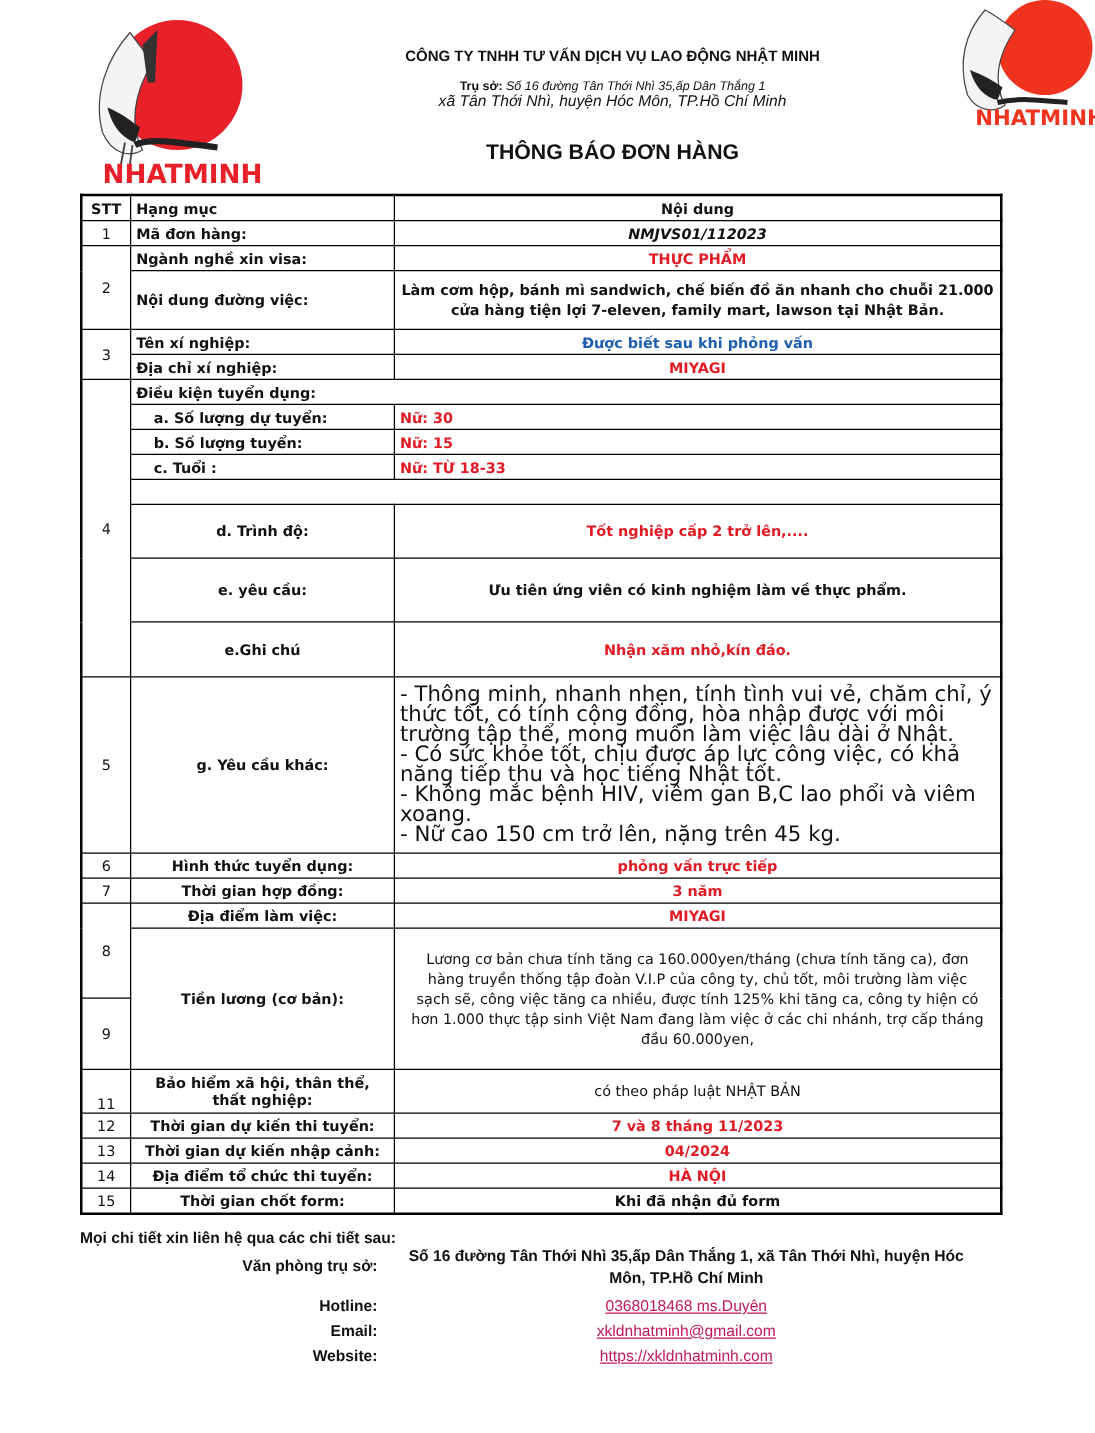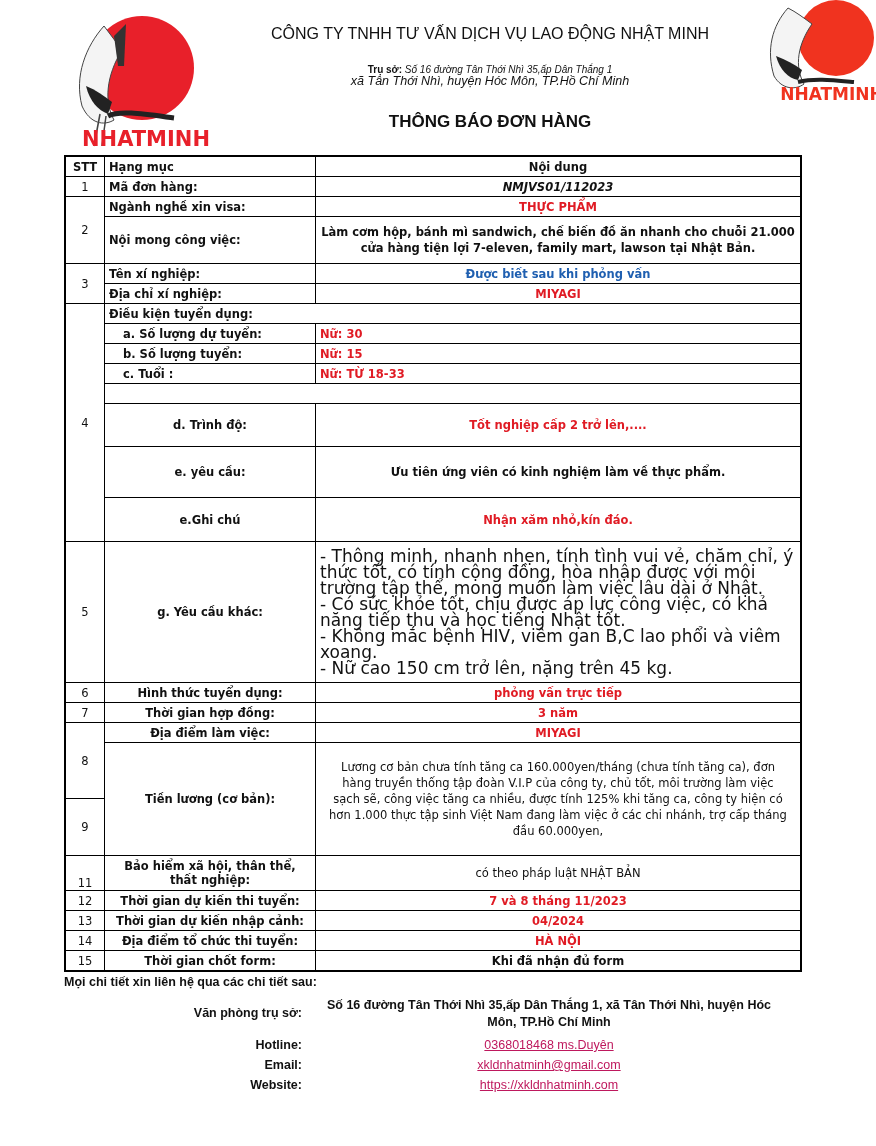--- a/index.html
+++ b/index.html
@@ -2,21 +2,21 @@
 <html><head>
 <meta charset="utf-8">
 <style>
   html, body { margin:0; padding:0; background:#ffffff; }
   body { width:876px; height:1146px; position:relative; overflow:hidden;
          font-family:"DejaVu Sans", sans-serif; color:#111; }
   .abs { position:absolute; }
   .logo-left { left:64px; top:6px; width:150px; height:146px; }
   .logo-right { left:758px; top:0px; width:118px; height:100px; }
   .hdr { position:absolute; left:220px; width:540px; text-align:center; }
-  .company { top:25px; font-family:"Liberation Sans", sans-serif; font-weight:normal; font-size:16px; letter-spacing:0px; }
+  .company { top:38px; font-family:"Liberation Sans", sans-serif; font-weight:bold; font-size:12px; letter-spacing:0px; }
   .addr1 { top:64px; font-family:"Liberation Sans", sans-serif; font-size:10px; font-style:italic; }
   .addr1 b { font-style:normal; }
   .addr2 { top:74px; font-family:"Liberation Sans", sans-serif; font-size:12.5px; font-style:italic; }
   .doc-title { top:112px; font-family:"Liberation Sans", sans-serif; font-weight:bold; font-size:17px; }
 
   table.main { position:absolute; left:64px; top:155px; width:738px; border-collapse:collapse;
                font-size:11.5px; font-weight:bold; }
   table.main td { border:1px solid #000; padding:0 4px; height:19px; line-height:14px; vertical-align:middle; }
   table.main { border:2px solid #000; }
   td.stt { width:30px; text-align:center; font-weight:normal; padding:0; }
@@ -26,21 +26,21 @@
   td.val { text-align:center; }
   td.val.l { text-align:left; }
   .red { color:#e01b24; }
   .blue { color:#1f5fb0; }
   .norm { font-weight:normal; }
   .it { font-style:italic; }
   .multi { font-weight:normal; font-size:17px; line-height:16px !important; text-align:left; padding:6px 4px !important; }
   .multi div { margin:0; }
 
   .contact { position:absolute; left:64px; top:975px; width:740px; font-family:"Liberation Sans", sans-serif; font-size:12.5px; font-weight:bold; }
-  .c-intro { position:absolute; left:0; top:0; }
+  .c-intro { position:absolute; left:0; top:8px; }
   .c-row { position:absolute; left:0; width:740px; }
   .c-lbl { position:absolute; right:502px; text-align:right; white-space:nowrap; }
   .c-val { position:absolute; left:250px; width:470px; text-align:center; }
   .link { color:#be185d; text-decoration:underline; font-weight:normal; }
 </style>
 </head>
 <body>
 
 <svg class="abs logo-left" viewBox="0 0 150 146">
   <circle cx="78" cy="62" r="52" fill="#e8202a"></circle>
@@ -76,21 +76,21 @@
     <td class="stt">1</td>
     <td class="cat">Mã đơn hàng:</td>
     <td class="val it">NMJVS01/112023</td>
   </tr>
   <tr>
     <td class="stt" rowspan="2">2</td>
     <td class="cat">Ngành nghề xin visa:</td>
     <td class="val red">THỰC PHẨM</td>
   </tr>
   <tr>
-    <td class="cat" style="height:46px">Nội mong công việc:</td>
+    <td class="cat" style="height:46px">Nội dung đường việc:</td>
     <td class="val" style="line-height:16px">Làm cơm hộp, bánh mì sandwich, chế biến đồ ăn nhanh cho chuỗi 21.000 cửa hàng tiện lợi 7-eleven, family mart, lawson tại Nhật Bản.</td>
   </tr>
   <tr>
     <td class="stt" rowspan="2">3</td>
     <td class="cat">Tên xí nghiệp:</td>
     <td class="val blue">Được biết sau khi phỏng vấn</td>
   </tr>
   <tr>
     <td class="cat">Địa chỉ xí nghiệp:</td>
     <td class="val red">MIYAGI</td>

